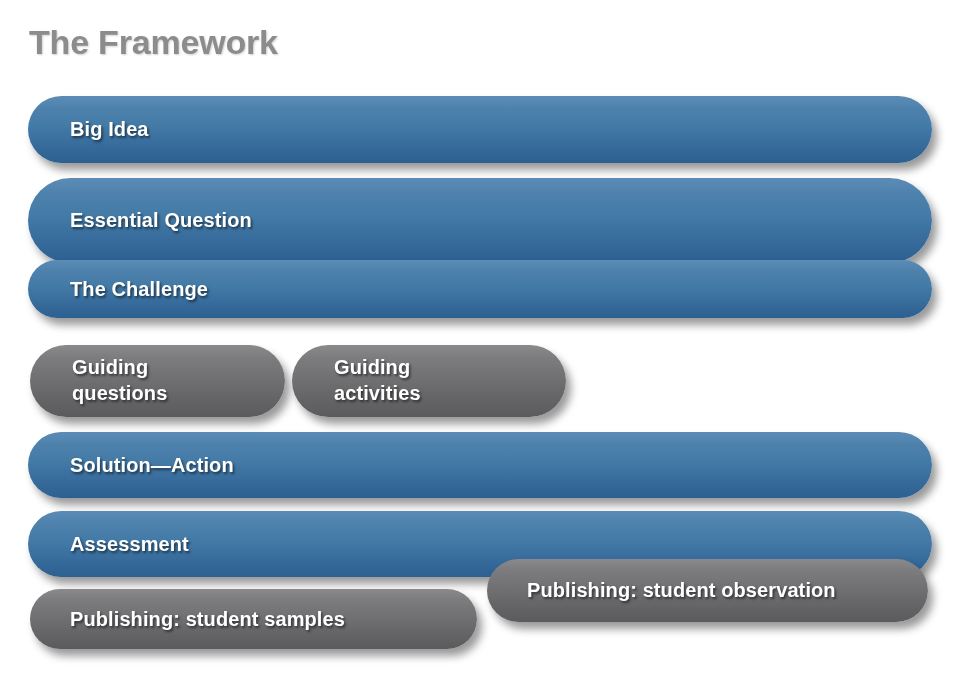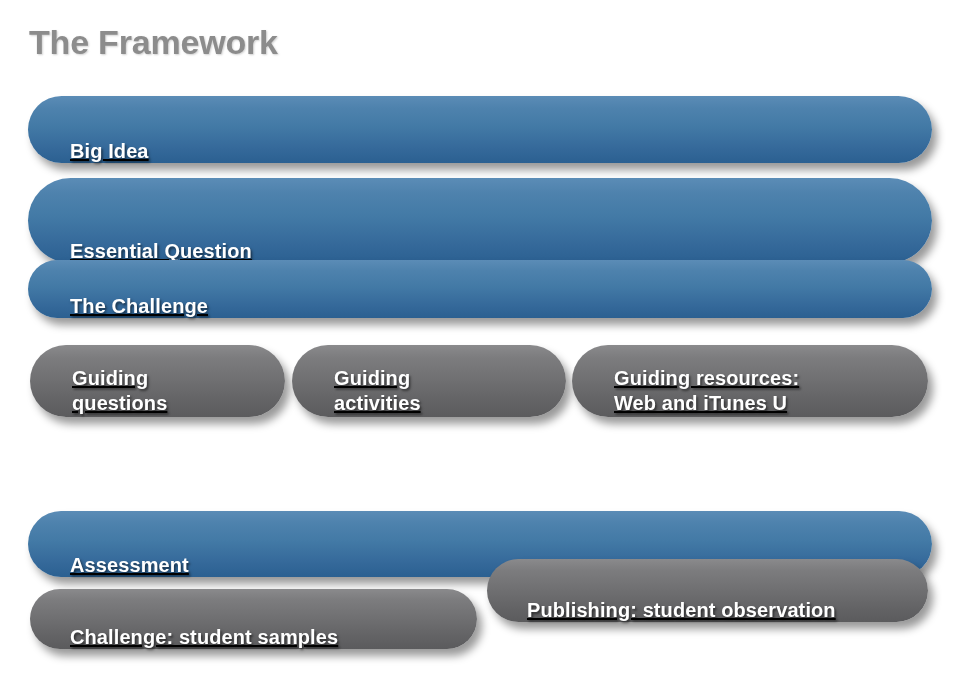--- a/index.html
+++ b/index.html
@@ -34,25 +34,24 @@
     white-space: nowrap;
     text-align: right;
   }
 
   
   .pill {
     position: absolute;
     box-sizing: border-box;
     border-radius: 999px;
     display: flex;
-    align-items: flex-end;
+    align-items: center;
     padding-left: 42px;
     padding-right: 28px;
     box-shadow: 5px 7px 9px rgba(0,0,0,0.40);
-    text-decoration: underline;
   }
 
   .pill.blue {
     background: linear-gradient(to bottom,
                 #5b8cb6 0%,
                 #4e82ad 18%,
                 #437aa6 45%,
                 #35699a 78%,
                 #2b6091 100%);
   }
@@ -102,31 +101,30 @@
   <div class="pill gray two-line" style="left:30px; top:345px; width:255px; height:72px;">
     <span class="pill-label">Guiding
 questions</span>
   </div>
 
   <div class="pill gray two-line" style="left:292px; top:345px; width:274px; height:72px;">
     <span class="pill-label">Guiding
 activities</span>
   </div>
 
-  <div class="pill gray two-line" style="left:572px; top:345px; width:356px; height:72px;">
-    <span class="pill-label">Guiding resources:
-Web and iTunes U</span>
+
+  <div class="pill blue" style="left:28px; top:432px; width:904px; height:66px;">
+    <span class="pill-label">Solution—Action</span>
   </div>
-
 
   <div class="pill blue" style="left:28px; top:511px; width:904px; height:66px;">
     <span class="pill-label">Assessment</span>
   </div>
 
   <div class="pill gray" style="left:30px; top:589px; width:447px; height:60px; padding-left:40px; justify-content:flex-start;">
-    <span class="pill-label">Challenge: student samples</span>
+    <span class="pill-label">Publishing: student samples</span>
   </div>
 
   <div class="pill gray" style="left:487px; top:559px; width:441px; height:63px; padding-left:40px; justify-content:flex-start;">
     <span class="pill-label">Publishing: student observation</span>
   </div>
 
 </div>
 
 </body></html>

